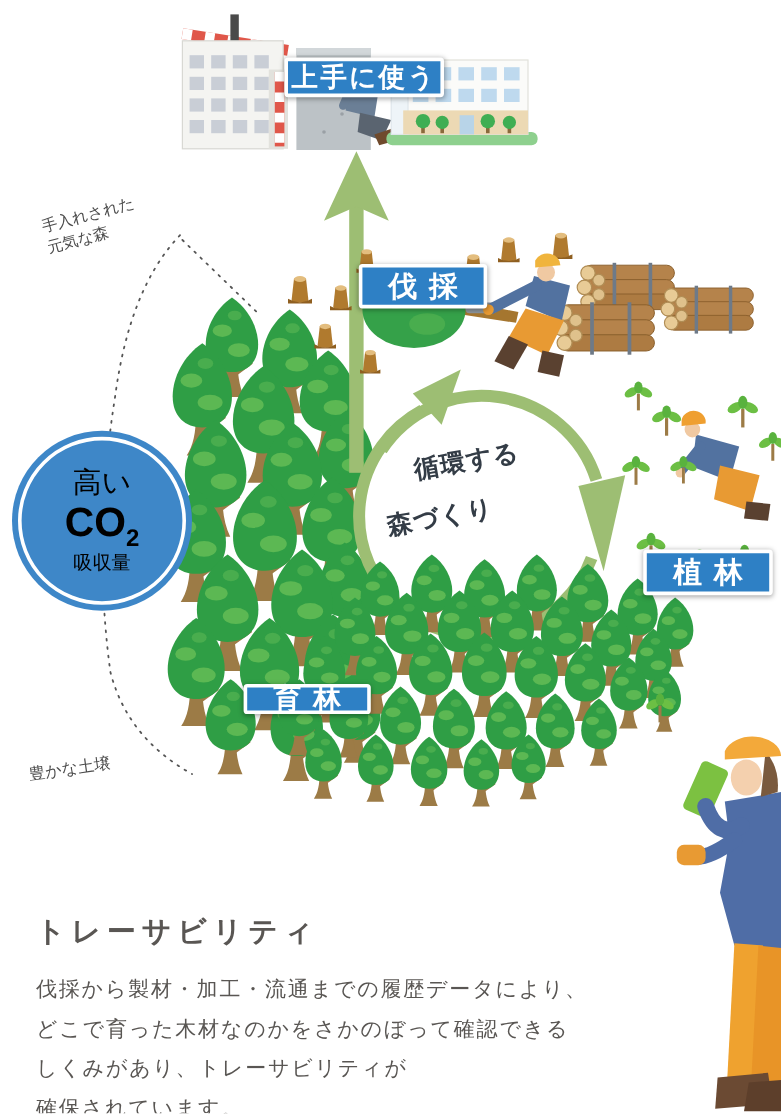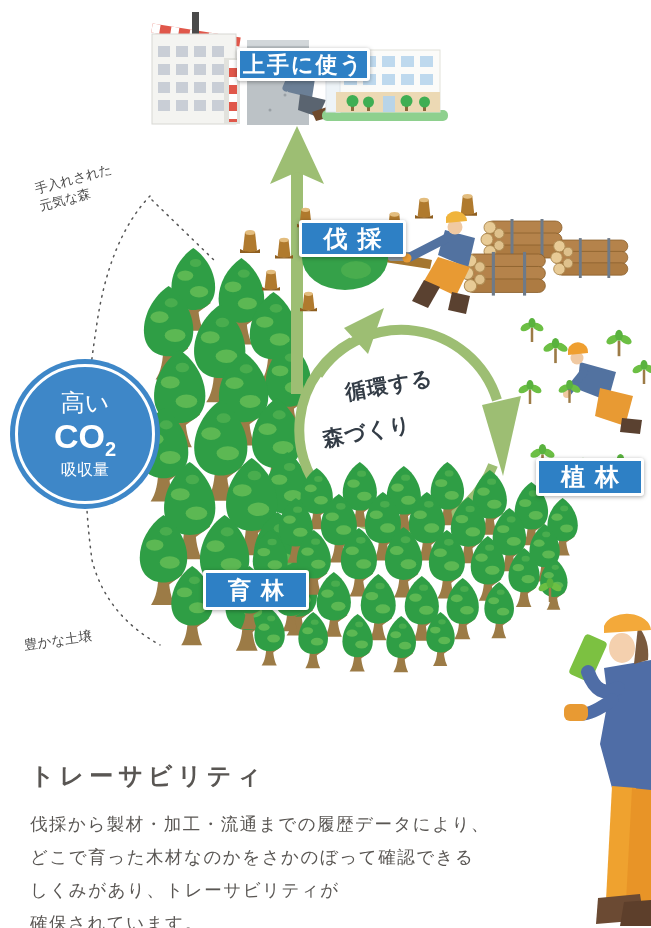--- a/index.html
+++ b/index.html
@@ -5,23 +5,23 @@
   html,body{margin:0;padding:0;background:#fff;}
   .canvas{position:relative;width:651px;height:928px;background:#fff;overflow:hidden;
           font-family:"Liberation Sans",sans-serif;}
   .stage-label{position:absolute;display:flex;align-items:center;justify-content:center;
     background:var(--label-blue,#2e80c5);color:#fff;font-weight:bold;
     border:3px solid #fff;border-radius:3px;box-shadow:0 1px 4px rgba(0,0,0,.35);
     box-sizing:border-box;white-space:nowrap;margin-top:44px;}
   .lbl-use{left:237px;top:4px;width:133px;height:33px;font-size:22px;letter-spacing:2px;}
   .lbl-log{left:299px;top:176px;width:107px;height:37px;font-size:24px;letter-spacing:10px;padding-left:10px;}
   .lbl-plant{left:536px;top:414px;width:108px;height:38px;font-size:24px;letter-spacing:10px;padding-left:10px;}
-  .lbl-grow{left:203px;top:526px;width:106px;height:40px;font-size:23px;letter-spacing:10px;padding-left:10px;}
+  .lbl-grow{left:203px;top:526px;width:106px;height:25px;font-size:23px;letter-spacing:10px;padding-left:10px;}
   .co2-badge{position:absolute;left:10px;top:359px;width:150px;height:150px;border-radius:50%;
-    background:var(--badge-blue,#3e87c8);color:#ffffff;display:flex;flex-direction:column;
+    background:var(--badge-blue,#3e87c8);color:#000000;display:flex;flex-direction:column;
     align-items:center;justify-content:center;text-align:center;line-height:1.15;}
   .co2-badge::after{content:"";position:absolute;inset:5px;border:3px solid #fff;border-radius:50%;}
   .co2-l1{font-size:24px;}
   .co2-l2{font-size:34px;font-weight:bold;margin:0 0;}
   .co2-l2 sub{font-size:20px;}
   .co2-l3{font-size:16px;}
   .cycle-text{position:absolute;left:318px;top:362px;width:170px;color:#333c46;
     font-size:21px;font-weight:600;letter-spacing:1px;line-height:42px;
     transform:rotate(-10deg);}
   .cycle-text .ct1{padding-left:30px;}

